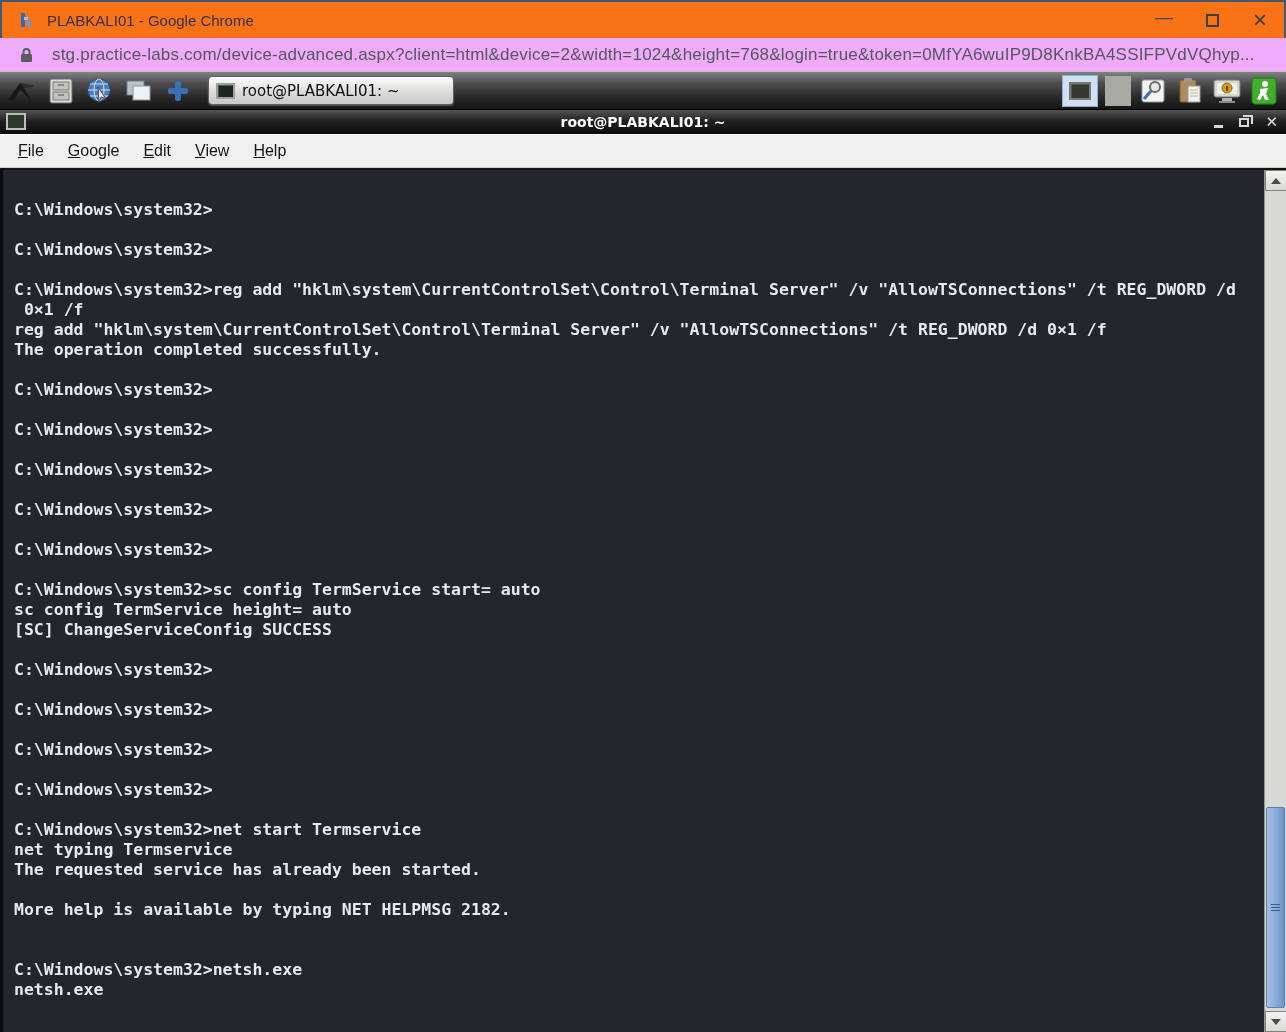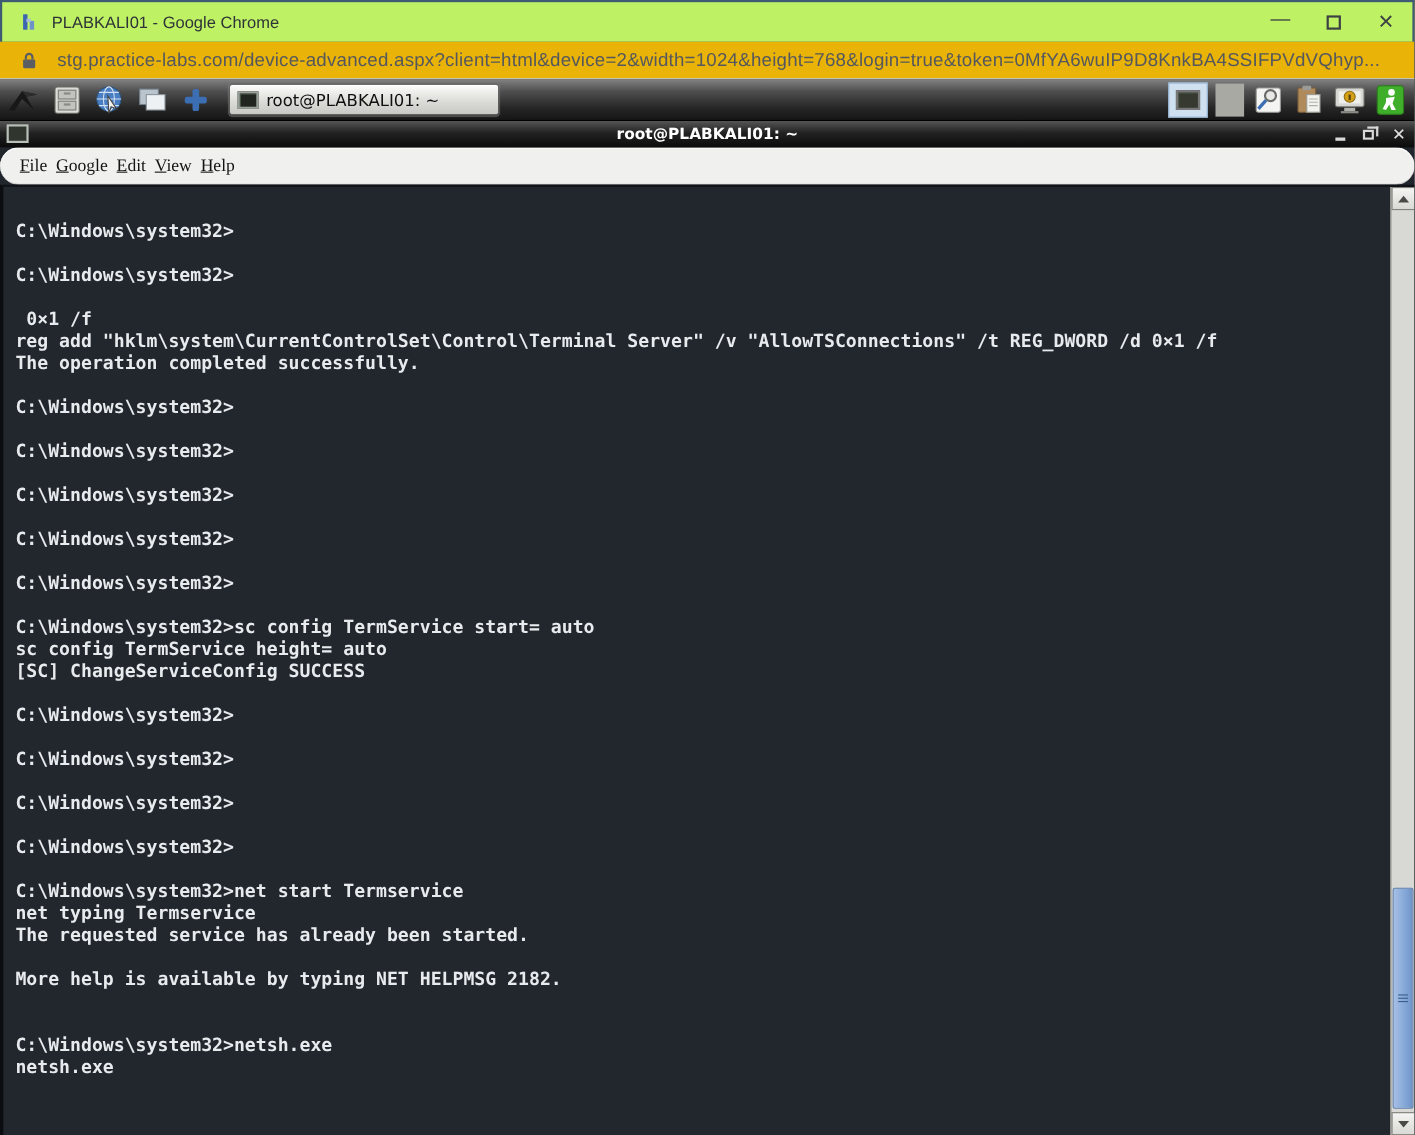--- a/index.html
+++ b/index.html
@@ -3,33 +3,33 @@
 <meta charset="utf-8">
 <style>
   * { margin:0; padding:0; box-sizing:border-box; }
   html,body { background:#888; }
   .screen {
     width:1286px; height:1032px; position:relative; overflow:hidden;
     font-family:"Liberation Sans", sans-serif; background:#21252c;
   }
   
   .chrome-titlebar {
-    height:38px; background:#bef264; border-top:2px solid #3f5a75;
+    height:38px; background:#f97316; border-top:2px solid #3f5a75;
     border-left:2px solid #3f5a75; border-right:2px solid #3f5a75;
     display:flex; align-items:center; padding-left:17px; gap:12px;
   }
   .chrome-title { font-size:15px; color:#2f3337; }
   .chrome-controls { margin-left:auto; display:flex; height:100%; }
   .cc-btn { width:48px; height:100%; display:flex; align-items:center; justify-content:center; color:#3c4043; cursor:default; }
   .cc-min { font-size:18px; padding-bottom:6px; }
   .cc-max-box { width:13px; height:13px; border:2px solid #3c4043; }
   .cc-close { font-size:24px; font-weight:400; }
   
   .chrome-urlbar {
-    height:34px; background:#eab308; border-bottom:1px solid #c4c5c7;
+    height:34px; background:#f0abfc; border-bottom:1px solid #c4c5c7;
     display:flex; align-items:center; padding-left:20px; gap:19px;
   }
   .url-text { font-size:17px; color:#54585e; letter-spacing:0.2px; white-space:nowrap; overflow:hidden; }
   
   .kali-panel {
     height:38px; display:flex; align-items:center; padding:0 7px; gap:9px;
     background:linear-gradient(#828282, #4e4e4e 30%, #272727 70%, #151515);
     border-bottom:1px solid #000;
   }
   .panel-icon { width:30px; height:30px; display:flex; align-items:center; justify-content:center; }
@@ -54,22 +54,22 @@
   .term-titlebar-icon { position:absolute; left:6px; top:3px; width:20px; height:17px;
     background:#30362e; border:2px solid #b9bfb9; }
   .term-controls { position:absolute; right:8px; top:0; height:100%; display:flex; align-items:center; gap:16px; }
   .tc-min { width:9px; height:3px; background:#d9d9d9; margin-top:8px; }
   .tc-restore { width:10px; height:9px; border:2px solid #d9d9d9; position:relative; }
   .tc-restore::before { content:""; position:absolute; left:2px; top:-5px; width:8px; height:7px; border:2px solid #d9d9d9; border-bottom:none; border-left:none; }
   .tc-close { color:#e2e2e2; font-size:15px; font-weight:bold; line-height:1; }
   
   .term-menubar {
     height:34px; background:#f0f0ee; border-bottom:1px solid #cfcfcb; box-shadow:inset 0 1px 0 #fff;
-    display:flex; align-items:center; gap:8px; padding-left:18px;
-    font-family:Liberation Serif, serif; font-size:16px; color:#141414;border-radius:17px;
+    display:flex; align-items:center; gap:24px; padding-left:18px;
+    font-family:Liberation Sans, sans-serif; font-size:16px; color:#141414;
   }
   .menu-item { display:inline-block; }
   .menu-item::first-letter { text-decoration:underline; }
   
   .term-body { position:relative; height:864px; background:#22262d; border-left:3px solid #0b0d10; border-top:2px solid #101318; overflow:hidden; }
   .term-text { padding:10px 0 0 11px; width:1278px; overflow:hidden; }
   .term-line {
     font-family:"DejaVu Sans Mono", monospace; font-weight:bold; font-size:16.5px;
     line-height:20px; min-height:20px; white-space:pre; color:#e8ebee;
   }
@@ -225,20 +225,21 @@
 
   <div class="term-body">
     <div class="term-text">
       <div>
 
       <div class="term-line"></div>
           <div class="term-line">C:\Windows\system32&gt;</div>
           <div class="term-line"></div>
           <div class="term-line">C:\Windows\system32&gt;</div>
           <div class="term-line"></div>
+          <div class="term-line">C:\Windows\system32&gt;reg add "hklm\system\CurrentControlSet\Control\Terminal Server" /v "AllowTSConnections" /t REG_DWORD /d</div>
           <div class="term-line"> 0×1 /f</div>
           <div class="term-line">reg add "hklm\system\CurrentControlSet\Control\Terminal Server" /v "AllowTSConnections" /t REG_DWORD /d 0×1 /f</div>
           <div class="term-line">The operation completed successfully.</div>
           <div class="term-line"></div>
           <div class="term-line">C:\Windows\system32&gt;</div>
           <div class="term-line"></div>
           <div class="term-line">C:\Windows\system32&gt;</div>
           <div class="term-line"></div>
           <div class="term-line">C:\Windows\system32&gt;</div>
           <div class="term-line"></div>

